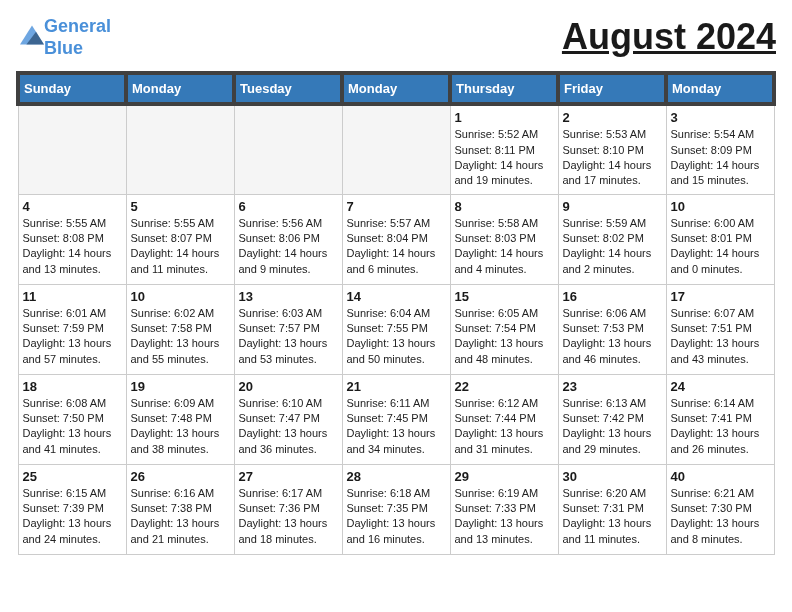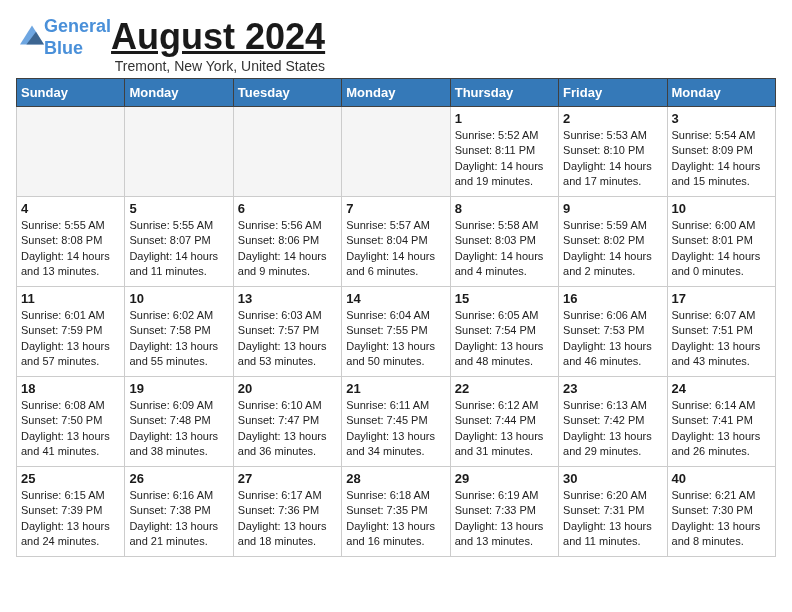--- a/index.html
+++ b/index.html
@@ -5,23 +5,23 @@
     * { box-sizing: border-box; margin: 0; padding: 0; }
     body {
       font-family: Arial, sans-serif;
       background: #fff;
       width: 792px;
       min-height: 612px;
       padding: 16px;
     }
     .header {
       display: flex;
-      justify-content: flex-start;
+      justify-content: space-between;
       align-items: flex-start;
-      margin-bottom: 4px;
+      margin-bottom: 12px;
     }
     .logo {
       display: flex;
       align-items: center;
     }
     .logo-text {
       font-size: 18px;
       font-weight: bold;
       color: #1a3a5c;
       line-height: 1.2;
@@ -53,21 +53,21 @@
       border-collapse: collapse;
       table-layout: fixed;
     }
     th {
       background-color: #3579b8;
       color: #fff;
       font-size: 13px;
       font-weight: bold;
       padding: 6px 4px;
       text-align: left;
-      border: 1px solid #404040;
+      border: 4px solid #404040;
     }
     td {
       border: 1px solid #ccc;
       vertical-align: top;
       padding: 4px 4px;
       height: 90px;
       background: #fff;
     }
     td.empty {
       background: #f5f5f5;
@@ -98,21 +98,20 @@
     </div>
     <div>
       <div class="logo-text">
         <span>General</span><br>
         <span style="color:#4a90d9;">Blue</span>
       </div>
     </div>
   </div>
   <div class="title-block">
     <div class="month-year">August 2024</div>
-    <div class="location">Tremont, New York, United States</div>
   </div>
 </div>
 
 <table>
   <thead>
     <tr>
     <th>Sunday</th>
         <th>Monday</th>
         <th>Tuesday</th>
         <th>Monday</th>

